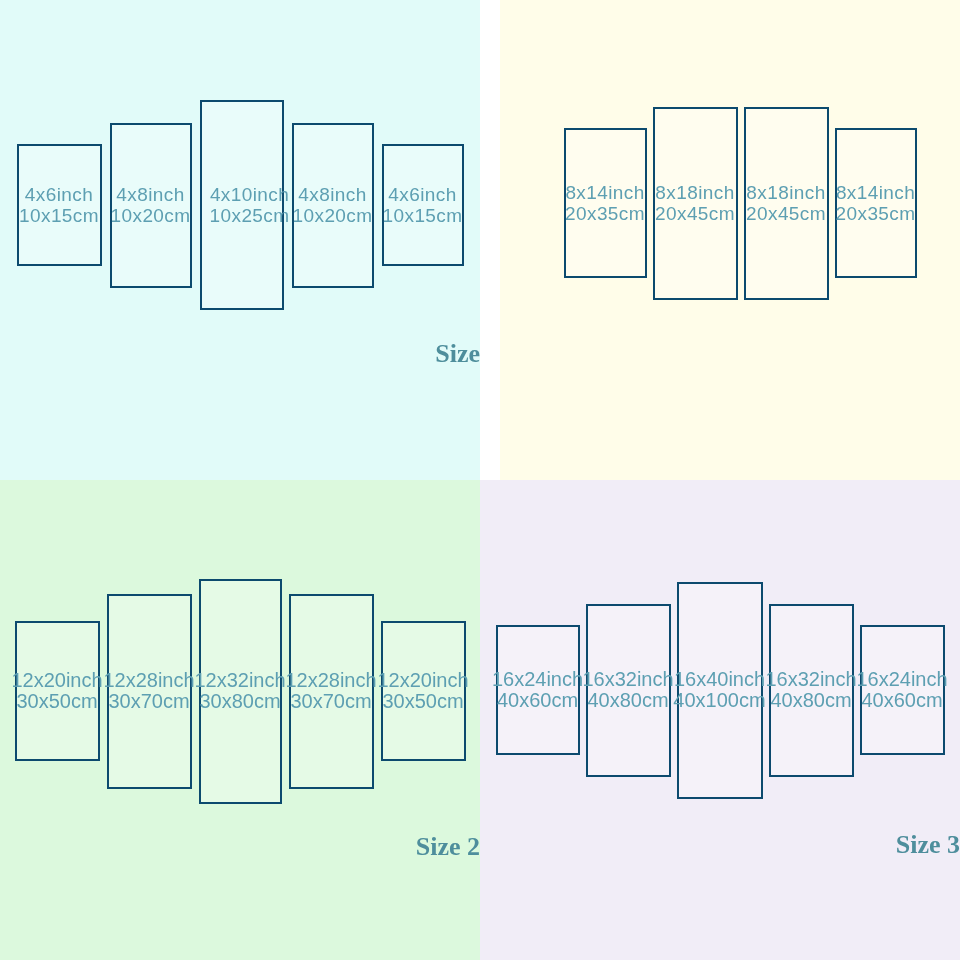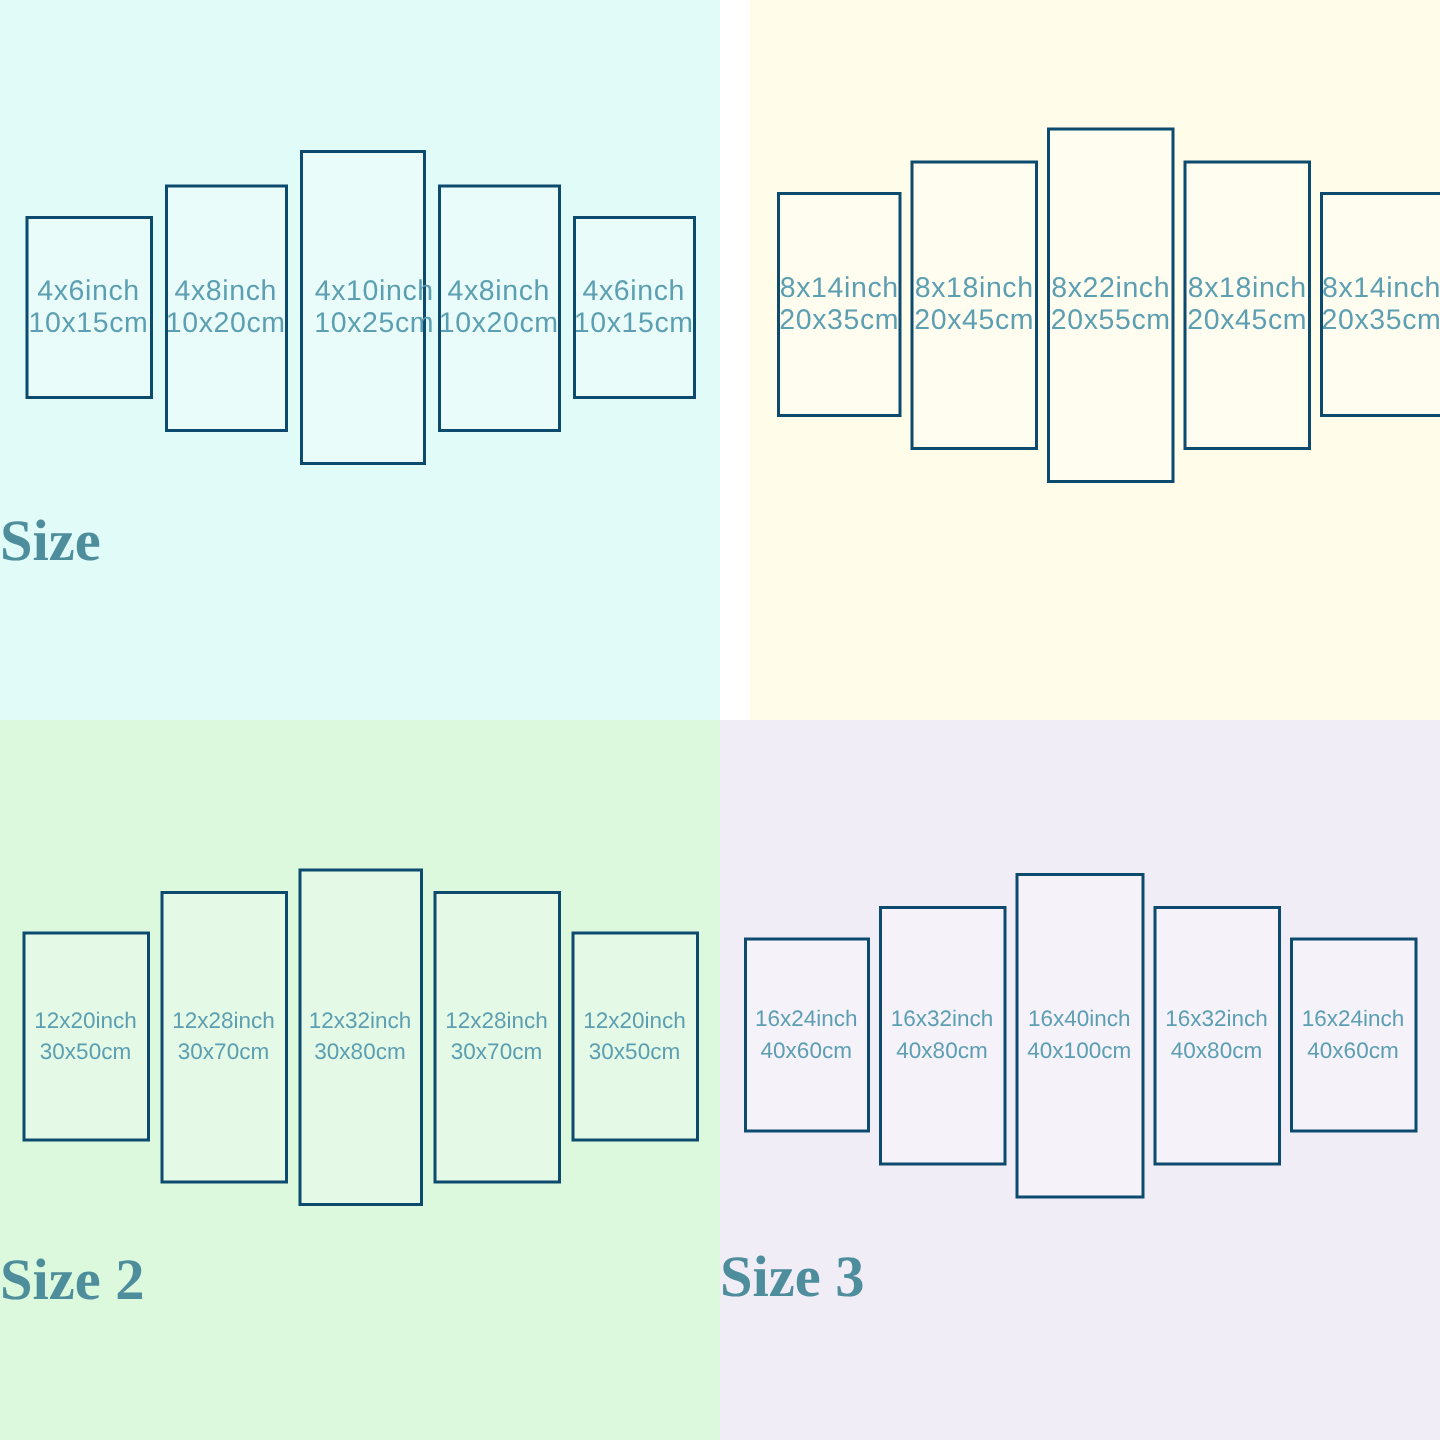--- a/index.html
+++ b/index.html
@@ -29,21 +29,21 @@
     box-sizing: border-box;
     border: 2px solid #0c4a6e;
     background: rgba(255,255,255,0.28);
     display: flex; flex-direction: column;
     justify-content: center; align-items: center;
     color: #5d9fb2;
     white-space: nowrap;
     text-align: center;
   }
   .q0 .panel, .q1 .panel { font-size: 19px; line-height: 21px; letter-spacing: 0.4px; }
-  .q2 .panel, .q3 .panel { font-size: 15px; line-height: 21px; letter-spacing: 0px; }
+  .q2 .panel, .q3 .panel { font-size: 20px; line-height: 21px; letter-spacing: 0px; }
 
   
   .q0 .p0 { width: 85px; height: 122px; }
   .q0 .p1 { width: 82px; height: 165px; }
   .q0 .p2 { width: 84px; height: 210px; padding-left: 16px; }
   .q0 .p3 { width: 82px; height: 165px; }
   .q0 .p4 { width: 82px; height: 122px; }
 
   .q1 .p0 { width: 83px; height: 150px; }
   .q1 .p1 { width: 85px; height: 193px; }
@@ -59,24 +59,24 @@
 
   .q3 .p0 { width: 84px; height: 130px; }
   .q3 .p1 { width: 85px; height: 173px; }
   .q3 .p2 { width: 86px; height: 217px; }
   .q3 .p3 { width: 85px; height: 173px; }
   .q3 .p4 { width: 85px; height: 130px; }
 
   .title {
     position: absolute; left: 0; width: 100%;
     margin: 0;
-    text-align: left;
+    text-align: right;
     font-family: "Liberation Serif", serif;
     font-weight: bold;
-    font-size: 39px;
+    font-size: 26px;
     line-height: 1;
     color: #4e8e9c;
   }
   .q0 .title { top: 341px; }
   .q1 .title { top: 343px; }
   .q2 .title { top: 354px; }
   .q3 .title { top: 352px; }
 </style>
 </head>
 <body>
@@ -111,24 +111,20 @@
 
   <section class="quad q1">
     <div class="row">
       <div class="panel p0">
         <span>8x14inch</span>
         <span>20x35cm</span>
       </div>
       <div class="panel p1">
         <span>8x18inch</span>
         <span>20x45cm</span>
-      </div>
-      <div class="panel p2">
-        <span>8x22inch</span>
-        <span>20x55cm</span>
       </div>
       <div class="panel p3">
         <span>8x18inch</span>
         <span>20x45cm</span>
       </div>
       <div class="panel p4">
         <span>8x14inch</span>
         <span>20x35cm</span>
       </div>
     </div>

